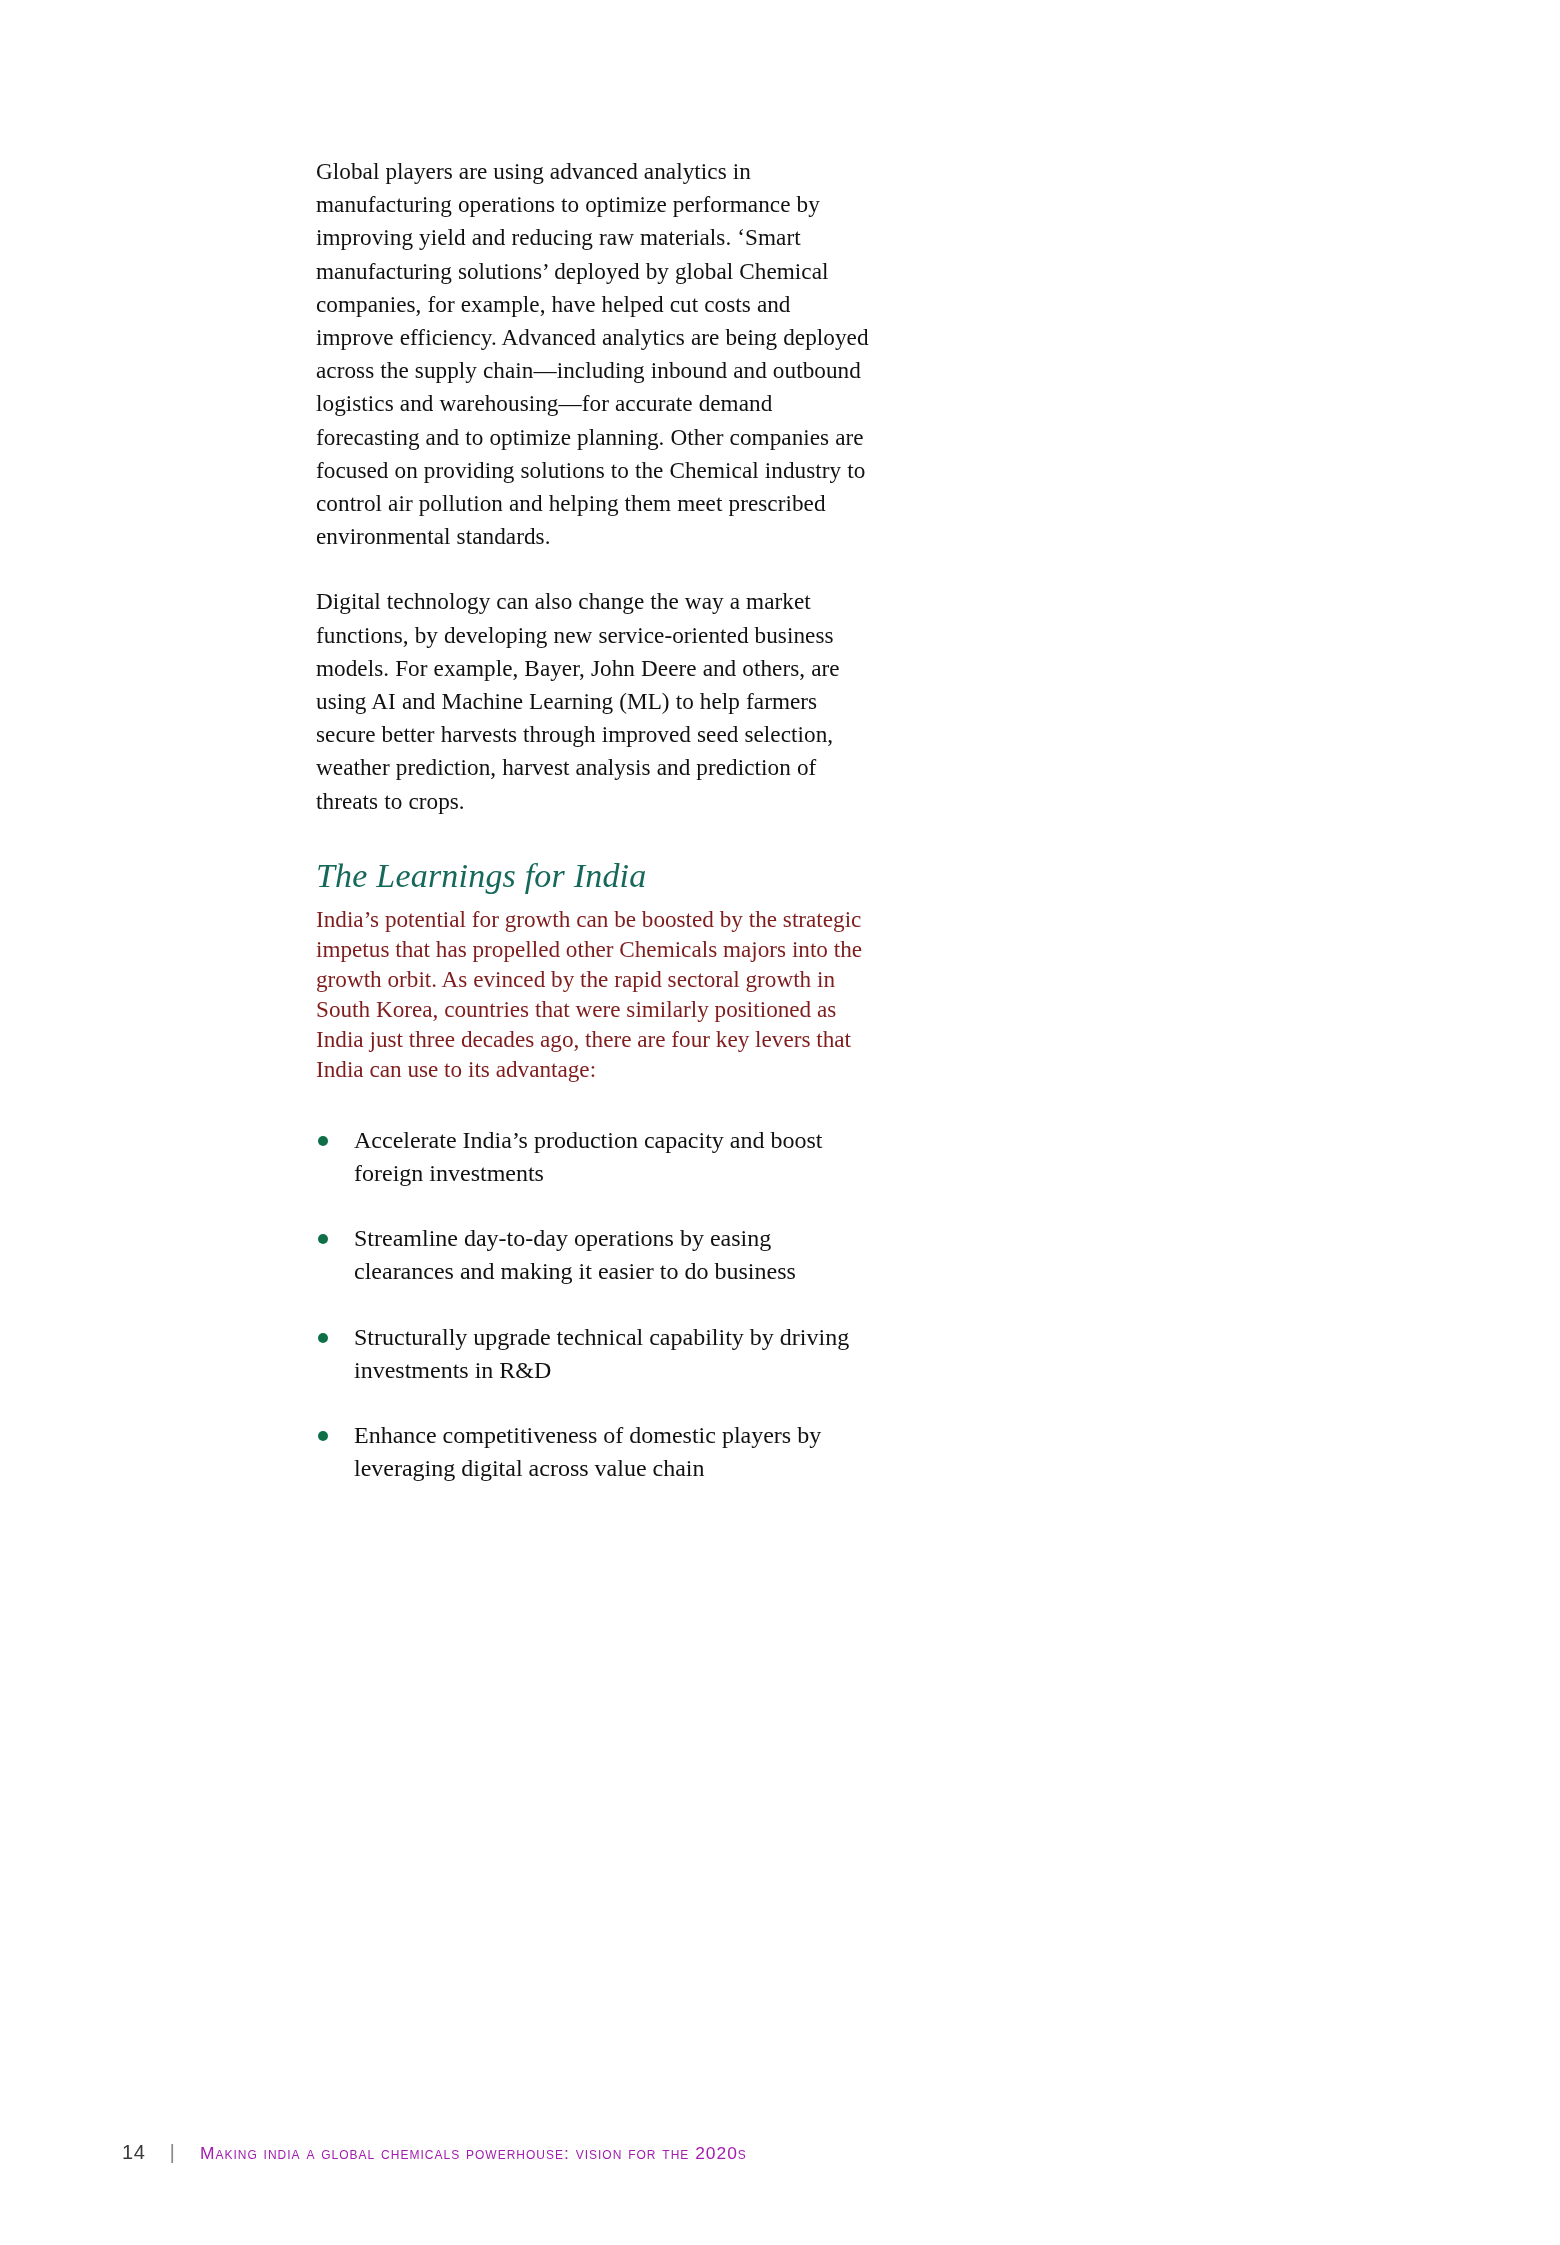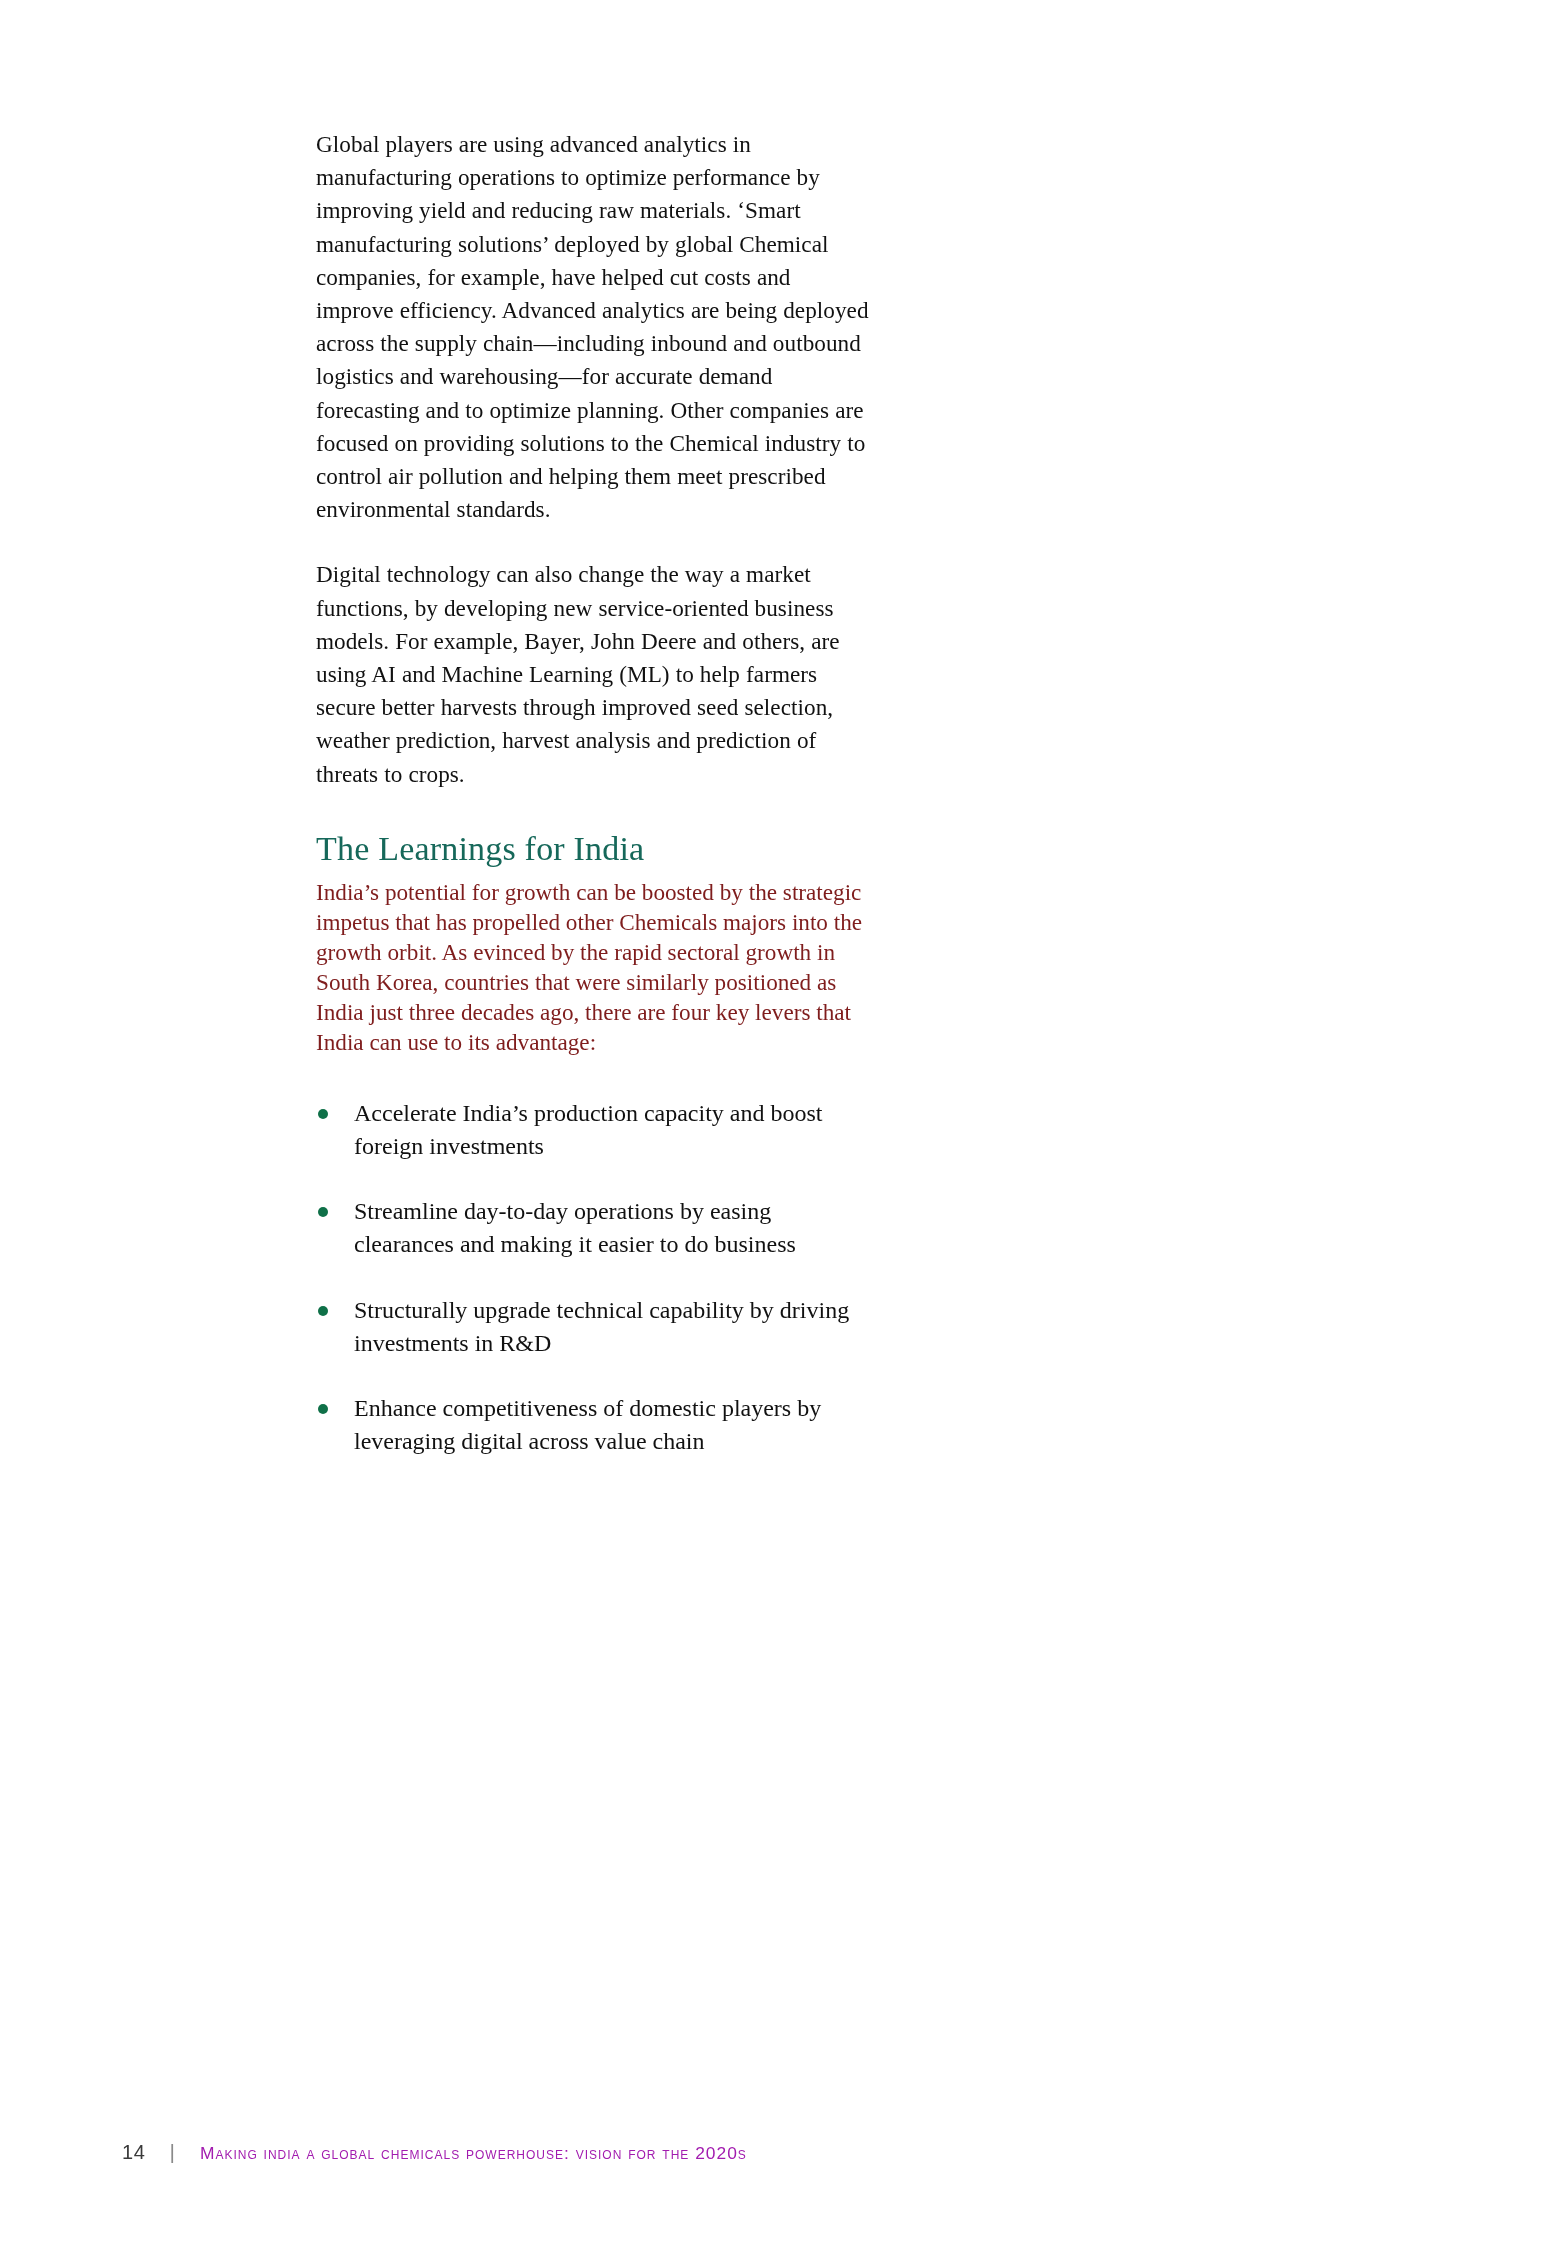--- a/index.html
+++ b/index.html
@@ -20,21 +20,21 @@
   
   .page {
     position: absolute;
     inset: 0;
     background: #ffffff;
   }
 
   .text-column {
     position: absolute;
     left: 316px;
-    top: 128px;
+    top: 155px;
     width: 558px;
   }
 
   
   .para {
     font-size: 23.2px;
     line-height: 33.2px;
     color: #111111;
     margin: 0 0 32px 0;
     text-align: left;
@@ -44,20 +44,21 @@
   .para:last-child { margin-bottom: 0; }
 
   
   .section-heading {
     font-size: 34px;
     line-height: 40px;
     font-weight: normal;
     color: #16685a;
     margin: 0 0 8px 0;
     letter-spacing: 0.2px;
+    font-style: italic;
   }
 
   .heading-block {
     margin-top: 38px;
   }
 
   .heading-para {
     font-size: 23.2px;
     line-height: 30px;
     color: #7f1d1d;

